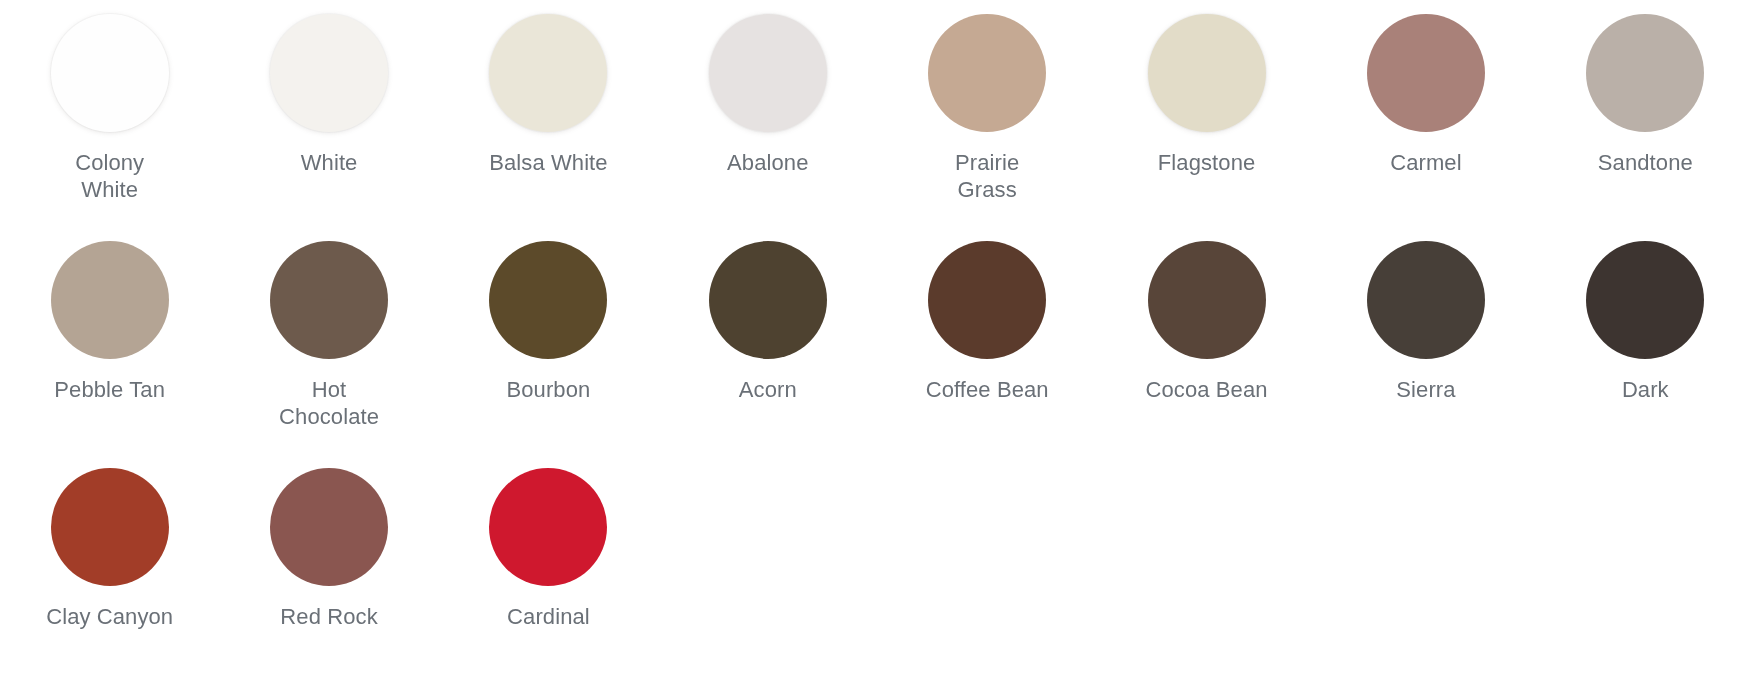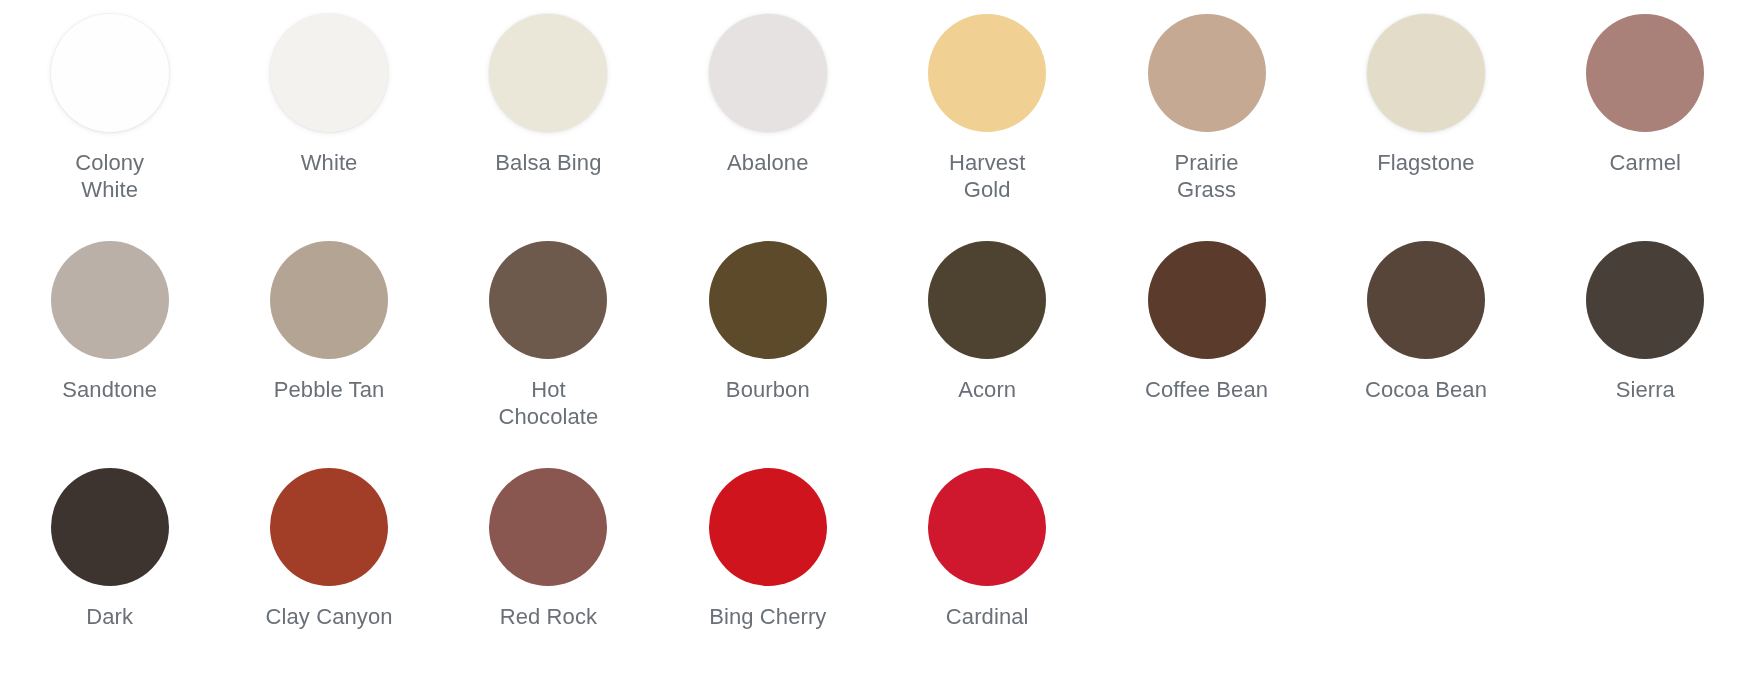--- a/index.html
+++ b/index.html
@@ -68,30 +68,25 @@
       <div class="swatch-circle light-edge" style="background: rgb(254, 254, 254);"></div>
       <div class="swatch-label">Colony
 White</div>
     </div>
     <div class="swatch-cell">
       <div class="swatch-circle light-edge" style="background: rgb(244, 242, 238);"></div>
       <div class="swatch-label">White</div>
     </div>
     <div class="swatch-cell">
       <div class="swatch-circle light-edge" style="background: rgb(234, 230, 216);"></div>
-      <div class="swatch-label">Balsa Bing</div>
+      <div class="swatch-label">Balsa White</div>
     </div>
     <div class="swatch-cell">
       <div class="swatch-circle light-edge" style="background: rgb(230, 226, 225);"></div>
       <div class="swatch-label">Abalone</div>
-    </div>
-    <div class="swatch-cell">
-      <div class="swatch-circle" style="background: rgb(240, 209, 147);"></div>
-      <div class="swatch-label">Harvest
-Gold</div>
     </div>
     <div class="swatch-cell">
       <div class="swatch-circle" style="background: rgb(197, 169, 147);"></div>
       <div class="swatch-label">Prairie
 Grass</div>
     </div>
     <div class="swatch-cell">
       <div class="swatch-circle light-edge" style="background: rgb(226, 220, 200);"></div>
       <div class="swatch-label">Flagstone</div>
     </div>
@@ -138,20 +133,16 @@
     </div>
     <div class="swatch-cell">
       <div class="swatch-circle" style="background: rgb(162, 61, 40);"></div>
       <div class="swatch-label">Clay Canyon</div>
     </div>
     <div class="swatch-cell">
       <div class="swatch-circle" style="background: rgb(138, 86, 80);"></div>
       <div class="swatch-label">Red Rock</div>
     </div>
     <div class="swatch-cell">
-      <div class="swatch-circle" style="background: rgb(207, 20, 30);"></div>
-      <div class="swatch-label">Bing Cherry</div>
-    </div>
-    <div class="swatch-cell">
       <div class="swatch-circle" style="background: rgb(207, 24, 46);"></div>
       <div class="swatch-label">Cardinal</div>
     </div>
   </div>
 
 </body></html>

